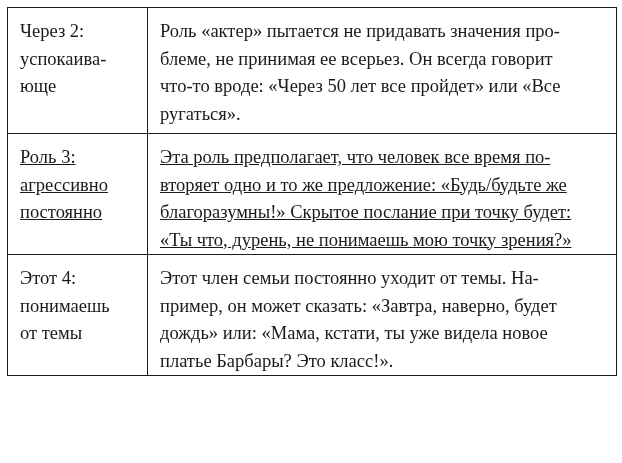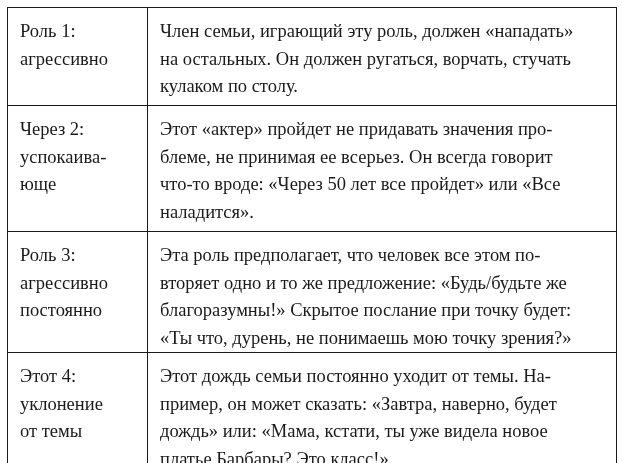--- a/index.html
+++ b/index.html
@@ -32,72 +32,61 @@
     }
     .roles-table td.role-cell {
       width: 115px;
     }
     .line {
       display: block;
       white-space: nowrap;
     }
     .row-1 td { height: 87px; }
     .row-2 td { height: 115px; }
-    .row-3 td { height: 107px; }
+    .row-3 td { height: 107px; text-decoration: underline; }
     .row-4 td { height: 105px; }
   </style>
 </head>
 <body>
 
 <table class="roles-table">
   <tbody>
-    <tr class="row-1">
-      <td class="role-cell">
-        <span class="line">Роль 1:</span>
-        <span class="line">агрессивно</span>
-      </td>
-      <td class="desc-cell">
-        <span class="line">Член семьи, играющий эту роль, должен «нападать»</span>
-        <span class="line">на остальных. Он должен ругаться, ворчать, стучать</span>
-        <span class="line">кулаком по столу.</span>
-      </td>
-    </tr>
     <tr class="row-2">
       <td class="role-cell">
         <span class="line">Через 2:</span>
         <span class="line">успокаива-</span>
         <span class="line">юще</span>
       </td>
       <td class="desc-cell">
-        <span class="line">Этот «актер» пройдет не придавать значения про-</span>
+        <span class="line">Роль «актер» пытается не придавать значения про-</span>
         <span class="line">блеме, не принимая ее всерьез. Он всегда говорит</span>
         <span class="line">что-то вроде: «Через 50 лет все пройдет» или «Все</span>
-        <span class="line">наладится».</span>
+        <span class="line">ругаться».</span>
       </td>
     </tr>
     <tr class="row-3">
       <td class="role-cell">
         <span class="line">Роль 3:</span>
         <span class="line">агрессивно</span>
         <span class="line">постоянно</span>
       </td>
       <td class="desc-cell">
-        <span class="line">Эта роль предполагает, что человек все этом по-</span>
+        <span class="line">Эта роль предполагает, что человек все время по-</span>
         <span class="line">вторяет одно и то же предложение: «Будь/будьте же</span>
         <span class="line">благоразумны!» Скрытое послание при точку будет:</span>
         <span class="line">«Ты что, дурень, не понимаешь мою точку зрения?»</span>
       </td>
     </tr>
     <tr class="row-4">
       <td class="role-cell">
         <span class="line">Этот 4:</span>
-        <span class="line">уклонение</span>
+        <span class="line">понимаешь</span>
         <span class="line">от темы</span>
       </td>
       <td class="desc-cell">
-        <span class="line">Этот дождь семьи постоянно уходит от темы. На-</span>
+        <span class="line">Этот член семьи постоянно уходит от темы. На-</span>
         <span class="line">пример, он может сказать: «Завтра, наверно, будет</span>
         <span class="line">дождь» или: «Мама, кстати, ты уже видела новое</span>
         <span class="line">платье Барбары? Это класс!».</span>
       </td>
     </tr>
   </tbody>
 </table>
 
 </body></html>

